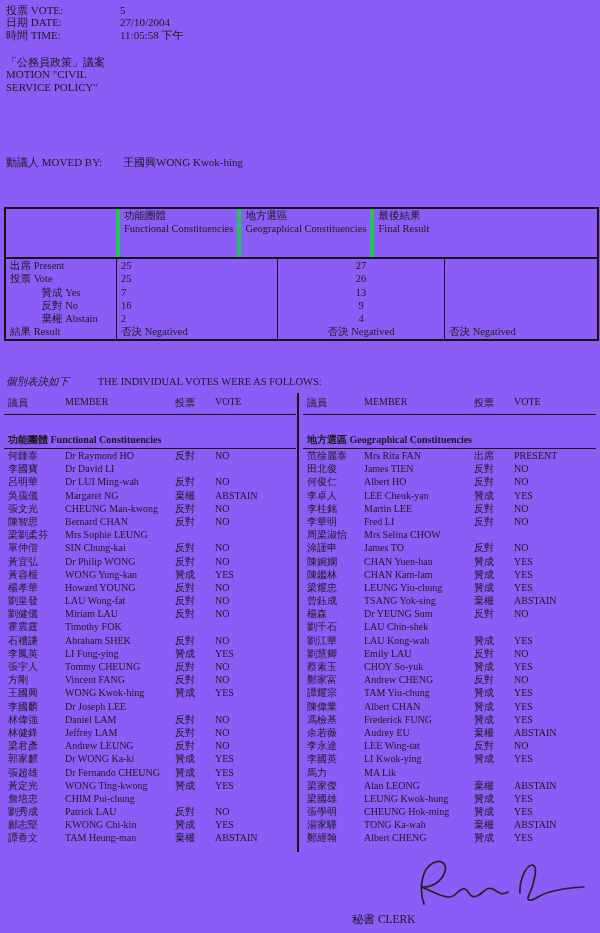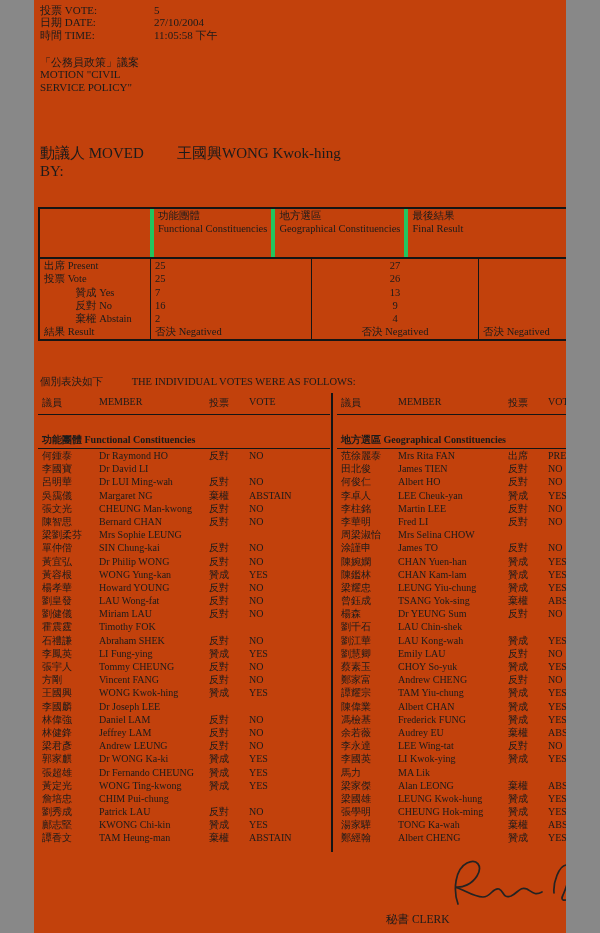--- a/index.html
+++ b/index.html
@@ -1,50 +1,50 @@
 <!DOCTYPE html>
 <html><head>
 <meta charset="utf-8">
 <style>
   html,body{margin:0;padding:0;background:#888;}
   .page{
     position:relative;
-    width:532px;height:933px;
+    width:600px;height:933px;
     margin:0 auto;
-    background:#c2410c;
+    background:#8b5cf6;
     color:#1b1b1b;
     font-family:"Liberation Serif","DejaVu Serif",serif;
     overflow:hidden;
   }
   
   .meta{position:absolute;top:4px;left:6px;font-size:11px;line-height:12.3px;}
   .meta-row{display:grid;grid-template-columns:114px auto;}
   
   .motion{position:absolute;top:56px;left:6px;font-size:11px;line-height:12.3px;display:grid;grid-template-columns:114px auto;}
   
-  .movedby{position:absolute;top:144px;left:6px;font-size:15px;display:grid;grid-template-columns:117px auto;gap:20px;}
+  .movedby{position:absolute;top:155px;left:6px;font-size:11px;display:grid;grid-template-columns:117px auto;}
   
   .summary{position:absolute;top:207px;left:4px;width:591px;border:2px solid #151515;font-size:10.5px;}
   .shead{display:flex;border-bottom:2px solid #151515;}
   .scell{box-sizing:border-box;padding:1px 4px 22px 4px;line-height:12.5px;}
   .scell.c0{width:110px;}
   .scell.ch{border-left:4px solid #22c55e;}
   .sbody{padding:2px 0 1px 0;}
   .srow{display:flex;line-height:12.3px;}
   .sc{box-sizing:border-box;padding:0 4px;white-space:pre;}
   .sc.l{width:110px;}
   .sc.v1{width:161px;border-left:1px solid #151515;}
   .sc.v2{width:167px;border-left:1px solid #151515;text-align:center;}
   .sc.v3{flex:1;border-left:1px solid #151515;}
   
   .sbody{padding:0;}
   .srow .sc{padding-top:1px;}
   
   .vintro{position:absolute;top:375px;left:6px;font-size:10.5px;}
-  .vintro .zh{margin-right:26px;}
+  .vintro .zh{margin-right:26px;font-style:italic;}
   .vcol{position:absolute;top:394px;font-size:10px;}
   .vcol.left{left:4px;width:292px;}
   .vcol.right{left:303px;width:293px;}
   .vhead{display:grid;grid-template-columns:57px 110px 40px auto;padding:2px 0 4px 4px;border-bottom:1.8px solid #151515;}
   .vsection{font-weight:bold;padding:2px 0 1px 4px;border-bottom:1.3px solid #151515;margin-top:16px;}
   .vrow{display:grid;grid-template-columns:57px 110px 40px auto;height:13.2px;line-height:13.2px;padding-left:4px;overflow:hidden;}
   .vrow span{white-space:nowrap;overflow:hidden;}
   .vdivider{position:absolute;left:297px;top:393px;width:1.5px;height:459px;background:#151515;}
   
   .signature{position:absolute;left:408px;top:856px;}

